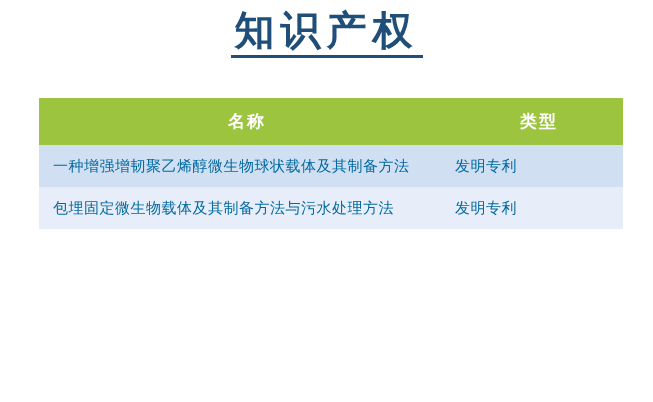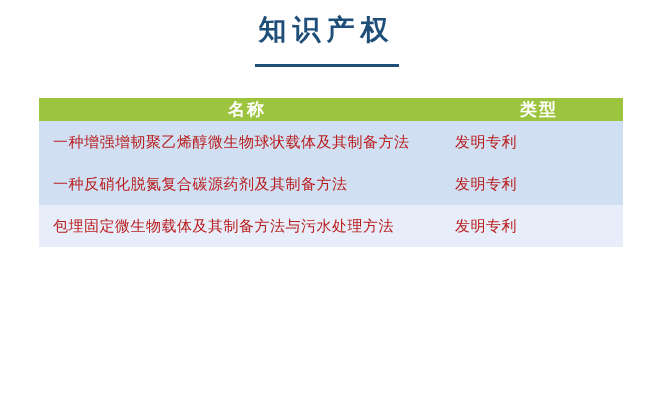--- a/index.html
+++ b/index.html
@@ -18,26 +18,26 @@
   
   .page-title-wrap {
     position: absolute;
     left: 0;
     top: 6px;
     width: 653px;
     text-align: center;
   }
   .page-title {
     display: inline-block;
-    font-size: 28px;
+    font-size: 40px;
     font-weight: bold;
     letter-spacing: 6px;
     color: #1f4e79;
     line-height: 48px;
-    padding: 0 4px 10px 4px;
+    padding: 0 4px 1px 4px;
     border-bottom: 3px solid #1f4e79;
     white-space: nowrap;
   }
 
   
   .ip-table-wrap {
     position: absolute;
     left: 39px;
     top: 98px;
     width: 584px;
@@ -50,31 +50,31 @@
   table.ip-table col.col-name  { width: 416px; }
   table.ip-table col.col-type  { width: 168px; }
 
   table.ip-table thead th {
     background: #9dc43f;
     color: #ffffff;
     font-size: 17px;
     font-weight: bold;
     letter-spacing: 2px;
     height: 18px;
-    padding: 0;
+    padding: 12px;
     text-align: center;
     vertical-align: middle;
     border: none;
   }
 
   table.ip-table tbody td {
     height: 42px;
     padding: 0;
     font-size: 15px;
-    color: #b91c1c;
+    color: #0369a1;
     vertical-align: middle;
     border: none;
     letter-spacing: 0.5px;
   }
   table.ip-table tbody td.cell-name {
     text-align: left;
     padding-left: 14px;
   }
   table.ip-table tbody td.cell-type {
   }
@@ -99,23 +99,19 @@
       <tr>
         <th>名称</th>
         <th>类型</th>
       </tr>
     </thead>
     <tbody>
       <tr class="row-odd">
         <td class="cell-name">一种增强增韧聚乙烯醇微生物球状载体及其制备方法</td>
         <td class="cell-type">发明专利</td>
       </tr>
-      <tr class="row-odd">
-        <td class="cell-name">一种反硝化脱氮复合碳源药剂及其制备方法</td>
-        <td class="cell-type">发明专利</td>
-      </tr>
       <tr class="row-even">
         <td class="cell-name">包埋固定微生物载体及其制备方法与污水处理方法</td>
         <td class="cell-type">发明专利</td>
       </tr>
     </tbody>
   </table>
 </div>
 
 </body></html>

